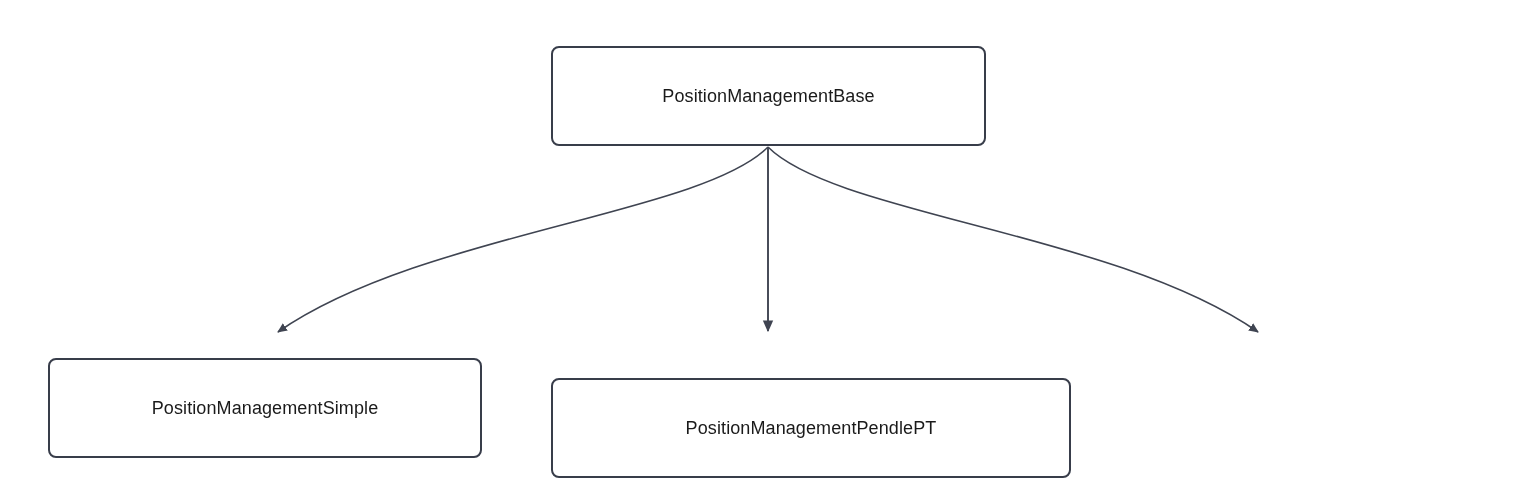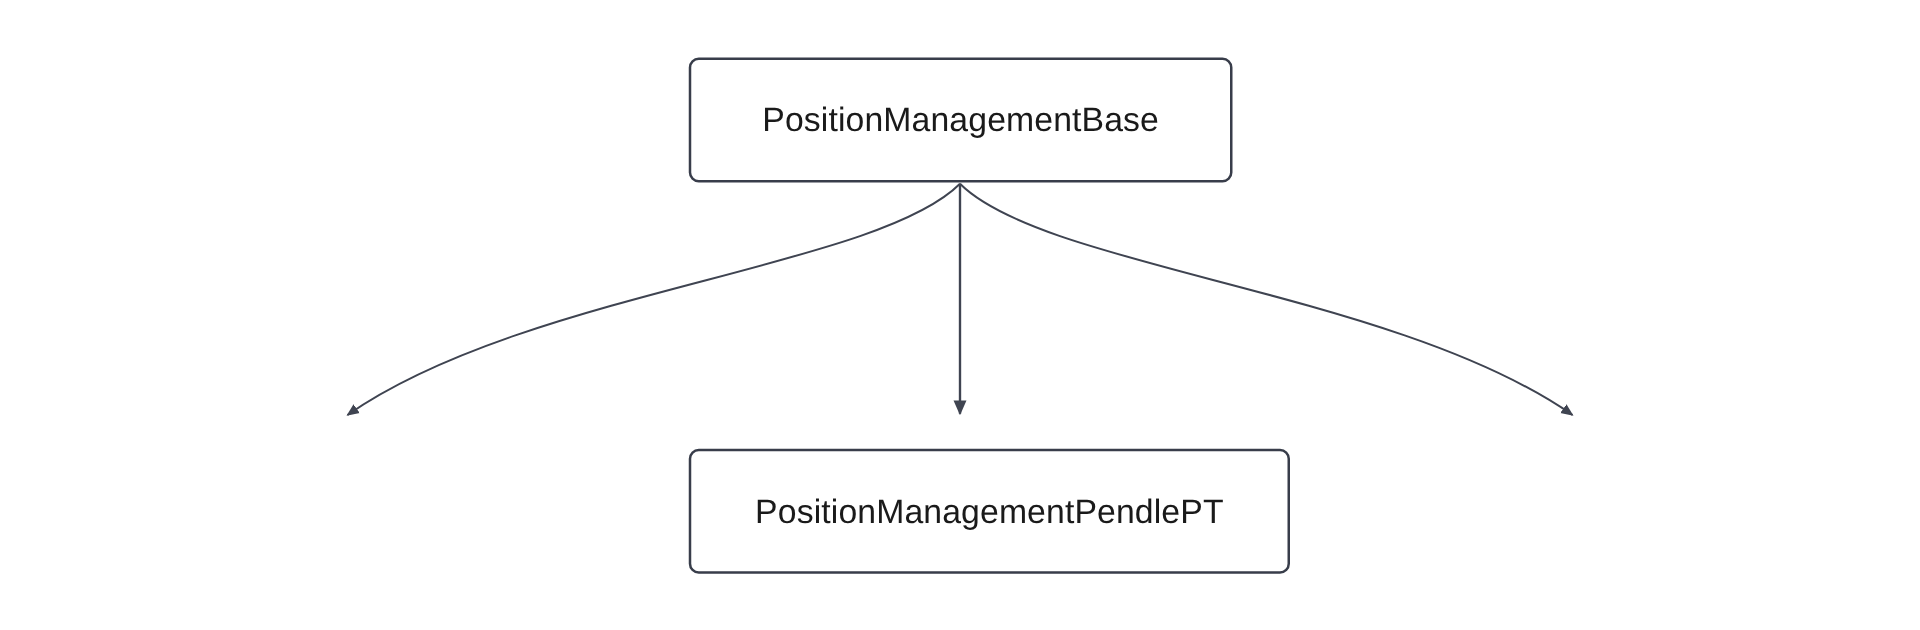--- a/index.html
+++ b/index.html
@@ -29,32 +29,32 @@
     box-sizing: border-box;
     display: flex;
     align-items: center;
     justify-content: center;
     background: #ffffff;
     border: 2px solid #383d4a;
     border-radius: 8px;
   }
   .node-label {
     font-family: "Liberation Sans", sans-serif;
-    font-size: 27px;
+    font-size: 18px;
     line-height: 1;
     color: #1a1a1a;
     letter-spacing: 0.1px;
     white-space: nowrap;
     text-align: center;
     user-select: none;
   }
   
   #node-base        { left: 551px; top: 46px;  width: 435px; height: 100px; }
   #node-simple      { left: 48px;  top: 358px; width: 434px; height: 100px; }
-  #node-pendlept    { left: 551px; top: 359px; width: 481px; height: 100px; }
+  #node-pendlept    { left: 551px; top: 378px; width: 520px; height: 100px; }
   #node-tbd         { left: 1053px;top: 358px; width: 434px; height: 100px; }
 </style>
 </head>
 <body>
 
 <div id="canvas">
 
   <svg id="edge-layer" viewBox="0 0 1536 504" width="1536" height="504" xmlns="http://www.w3.org/2000/svg">
     <defs>
       <marker id="arrow-head" viewBox="0 0 10 10" refX="9" refY="5" markerWidth="6.2" markerHeight="6.2" orient="auto-start-reverse" markerUnits="strokeWidth">
@@ -66,19 +66,22 @@
 
     <path d="M 768,147 L 768,331" fill="none" stroke="#3f4451" stroke-width="1.9" marker-end="url(#arrow-head)"></path>
 
     <path d="M 768,147 C 836,215 1116,233 1258,332" fill="none" stroke="#3f4451" stroke-width="1.6" marker-end="url(#arrow-head)"></path>
   </svg>
 
   <div class="node" id="node-base">
     <span class="node-label">PositionManagementBase</span>
   </div>
 
+  <div class="node" id="node-simple">
+    <span class="node-label">PositionManagementSimple</span>
+  </div>
 
   <div class="node" id="node-pendlept">
     <span class="node-label">PositionManagementPendlePT</span>
   </div>
 
 
 </div>
 
 </body></html>

